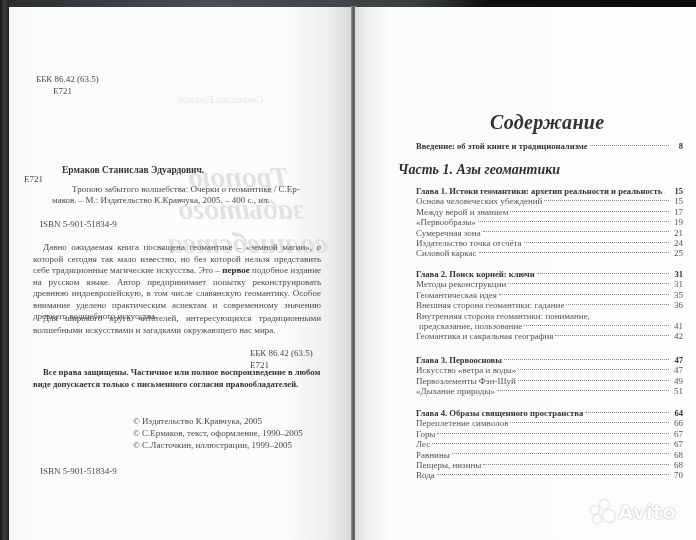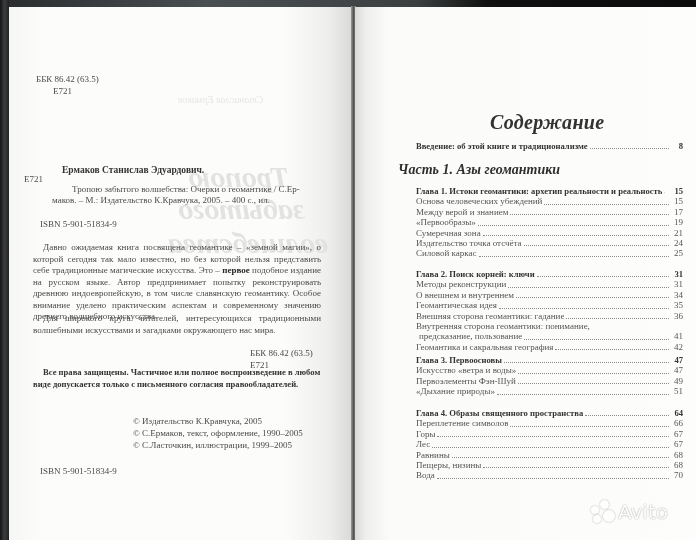--- a/index.html
+++ b/index.html
@@ -37,29 +37,29 @@
     .bbk-bottom { left: 250px; top: 348px; }
     .rights { left: 33px; top: 366px; width: 288px; font-weight: bold; color: #333; text-indent: 10px; font-size: 8.6px; line-height: 12px; }
     .copyrights { left: 133px; top: 415px; line-height: 12px; }
     .isbn-2 { left: 40px; top: 466px; }
 
     
     .toc-title { position: absolute; left: 490px; top: 76px; font-size: 20px; font-style: italic; font-weight: bold; color: #333; letter-spacing: 0.3px; margin-top: 35px; }
     .toc-intro { position: absolute; left: 398px; top: 141px; width: 285px; font-size: 8.6px; font-weight: bold; }
     .part-title { position: absolute; left: 398px; top: 162px; font-size: 14px; font-style: italic; font-weight: bold; color: #2f2f2f; }
     .toc-block { position: absolute; left: 398px; width: 285px; }
-    .toc-row { display: flex; align-items: flex-end; font-size: 9px; line-height: 10.4px; color: #555; white-space: nowrap; padding-left: 18px; }
+    .toc-row { display: flex; align-items: center; font-size: 9px; line-height: 10.4px; color: #555; white-space: nowrap; padding-left: 18px; }
     .toc-row.chapter { font-weight: bold; color: #333; font-size: 8.6px; }
     .toc-row .lbl { flex: 0 1 auto; overflow: hidden; }
     .toc-row .dots { flex: 1 1 auto; border-bottom: 1px dotted #8a8a8a; margin: 0 2px 2px 2px; min-width: 4px; }
     .toc-row .pg { flex: 0 0 auto; width: 12px; text-align: right; }
     .toc-row.wrap-first .dots, .toc-row.wrap-first .pg { visibility: hidden; }
     .toc-row.indent .lbl { padding-left: 3px; }
 
-    .avito { position: absolute; left: 590px; top: 500px; display: flex; align-items: center; gap: 2px; color: #ffffff; font-family: "DejaVu Sans", sans-serif; font-size: 20px; font-weight: normal;
+    .avito { position: absolute; left: 590px; top: 500px; display: flex; align-items: center; gap: 2px; color: #ffffff; font-family: "DejaVu Sans", sans-serif; font-size: 20px; font-weight: bold;
       text-shadow: 0 0 2px rgba(0,0,0,0.25), 0 0 1px rgba(0,0,0,0.35); opacity: 0.95; }
     .avito-dots { position: relative; width: 26px; height: 24px; }
     .avito-dots span { position: absolute; border-radius: 50%; background: #fff; box-shadow: 0 0 2px rgba(0,0,0,0.35); }
   </style>
 </head>
 <body>
 
 <div class="top-band"></div>
 <div class="cover-left"></div>
 
@@ -152,25 +152,20 @@
 <div class="toc-block" style="top:269px;">
   <div class="toc-row chapter">
       <span class="lbl">Глава 2. Поиск корней: ключи</span>
       <span class="dots"></span>
       <span class="pg">31</span>
     </div>
   <div class="toc-row">
       <span class="lbl">Методы реконструкции</span>
       <span class="dots"></span>
       <span class="pg">31</span>
-    </div>
-  <div class="toc-row">
-      <span class="lbl">О внешнем и внутреннем</span>
-      <span class="dots"></span>
-      <span class="pg">34</span>
     </div>
   <div class="toc-row">
       <span class="lbl">Геомантическая идея</span>
       <span class="dots"></span>
       <span class="pg">35</span>
     </div>
   <div class="toc-row">
       <span class="lbl">Внешняя сторона геомантики: гадание</span>
       <span class="dots"></span>
       <span class="pg">36</span>

